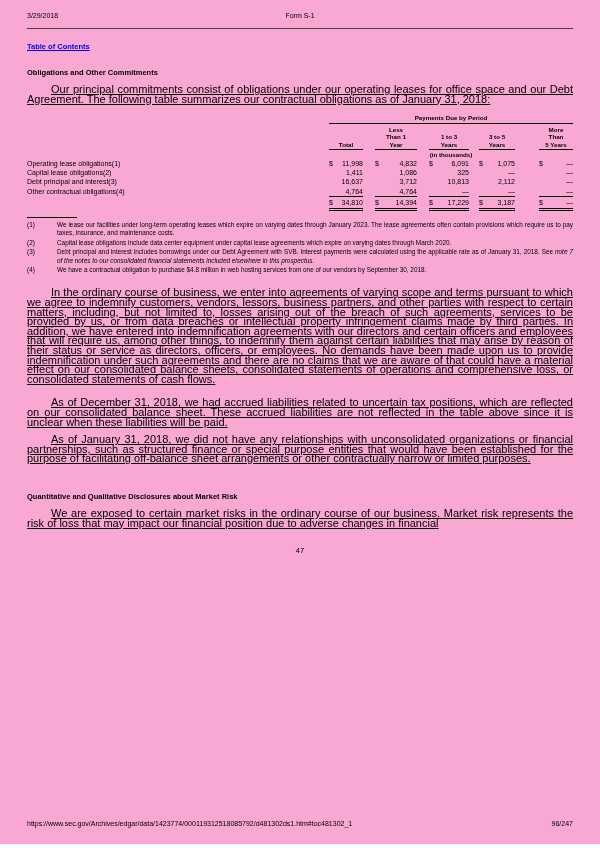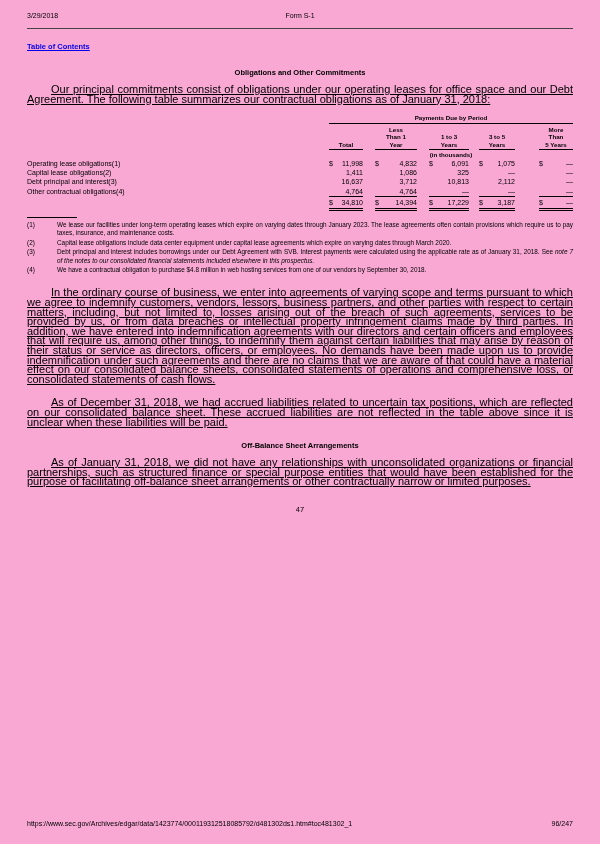--- a/index.html
+++ b/index.html
@@ -21,21 +21,21 @@
   .print-header .ph-center { flex:1; text-align:center; }
   .print-header .ph-right { width:150px; }
   .header-rule { border-top:1px solid #444; margin:8px 27px 0 27px; }
   .content { padding:0 27px; }
   .toc-link {
     display:inline-block; margin-top:13px;
     font-size:7.5px; font-weight:bold; color:#0000ee;
     text-decoration:underline; cursor:pointer;
   }
   .heading {
-    margin-top:15px; text-align:center;
+    margin-top:15px; text-align:left;
     font-size:7.5px; font-weight:bold; line-height:9px;
   }
   .para {
     margin-top:8px; font-size:11px; line-height:9.6px;
     text-align:justify;
     text-decoration:underline;
   }
   .indent { text-indent:24px; }
 
   
@@ -277,25 +277,26 @@
       <div class="fn">
         <span class="fn-num">(4)</span>
         <span class="fn-text"><span>We have a contractual obligation to purchase $4.8 million in web hosting services from one of our vendors by September 30, 2018.</span><span class="it"></span></span>
       </div>
     </div>
 
     <p class="para indent spaced">In the ordinary course of business, we enter into agreements of varying scope and terms pursuant to which we agree to indemnify customers, vendors, lessors, business partners, and other parties with respect to certain matters, including, but not limited to, losses arising out of the breach of such agreements, services to be provided by us, or from data breaches or intellectual property infringement claims made by third parties. In addition, we have entered into indemnification agreements with our directors and certain officers and employees that will require us, among other things, to indemnify them against certain liabilities that may arise by reason of their status or service as directors, officers, or employees. No demands have been made upon us to provide indemnification under such agreements and there are no claims that we are aware of that could have a material effect on our consolidated balance sheets, consolidated statements of operations and comprehensive loss, or consolidated statements of cash flows.</p>
 
     <p class="para indent spaced">As of December 31, 2018, we had accrued liabilities related to uncertain tax positions, which are reflected on our consolidated balance sheet. These accrued liabilities are not reflected in the table above since it is unclear when these liabilities will be paid.</p>
 
-    <div class="heading h2-space">Off-Balance Sheet Arrangements</div>
 
     <p class="para indent">As of January 31, 2018, we did not have any relationships with unconsolidated organizations or financial partnerships, such as structured finance or special purpose entities that would have been established for the purpose of facilitating off-balance sheet arrangements or other contractually narrow or limited purposes.</p>
 
-
+    <div class="heading h3-space">Quantitative and Qualitative Disclosures about Market Risk</div>
+
+    <p class="para indent">We are exposed to certain market risks in the ordinary course of our business. Market risk represents the risk of loss that may impact our financial position due to adverse changes in financial</p>
 
     <div class="page-num">47</div>
 
   </div>
 
   <div class="print-footer">
     <span>https://www.sec.gov/Archives/edgar/data/1423774/000119312518085792/d481302ds1.htm#toc481302_1</span>
     <span>96/247</span>
   </div>
 

